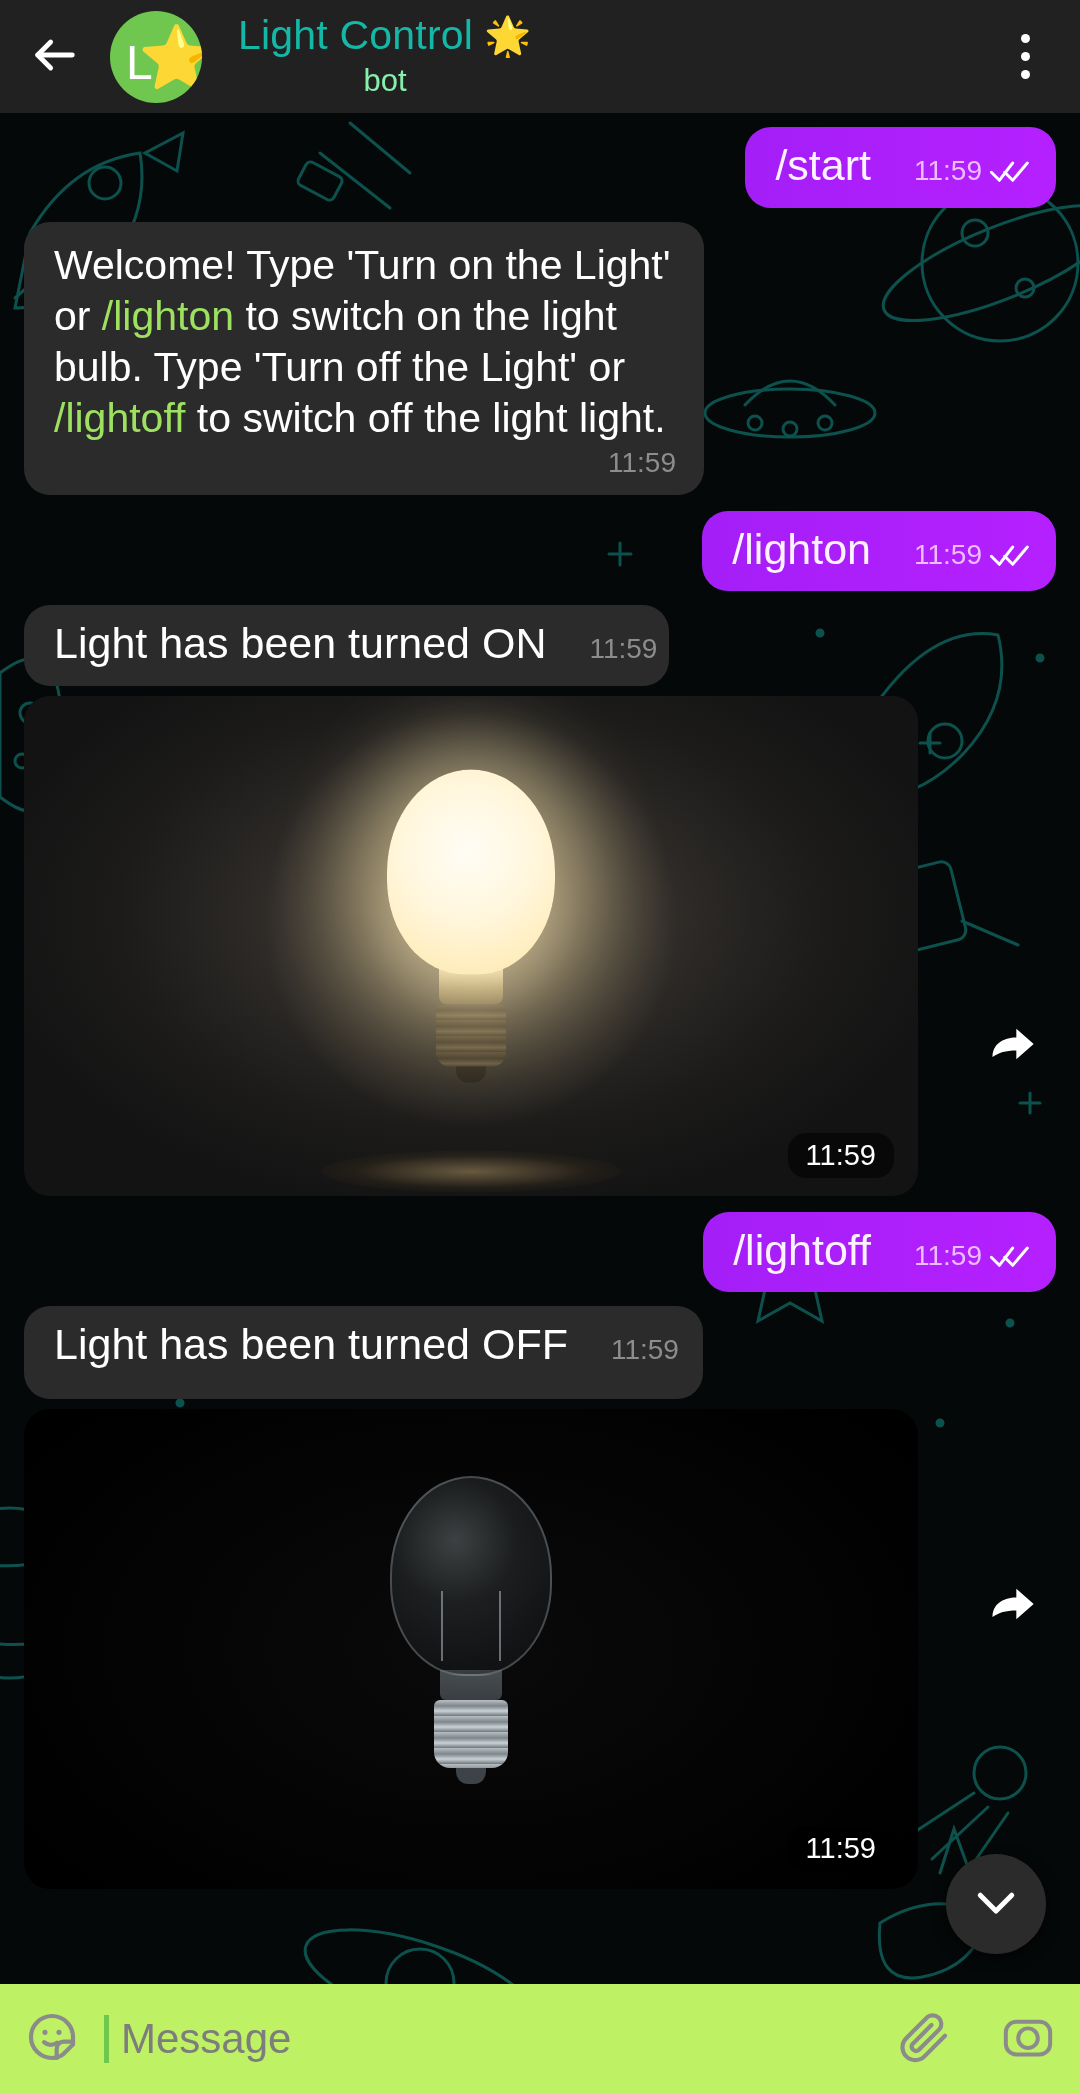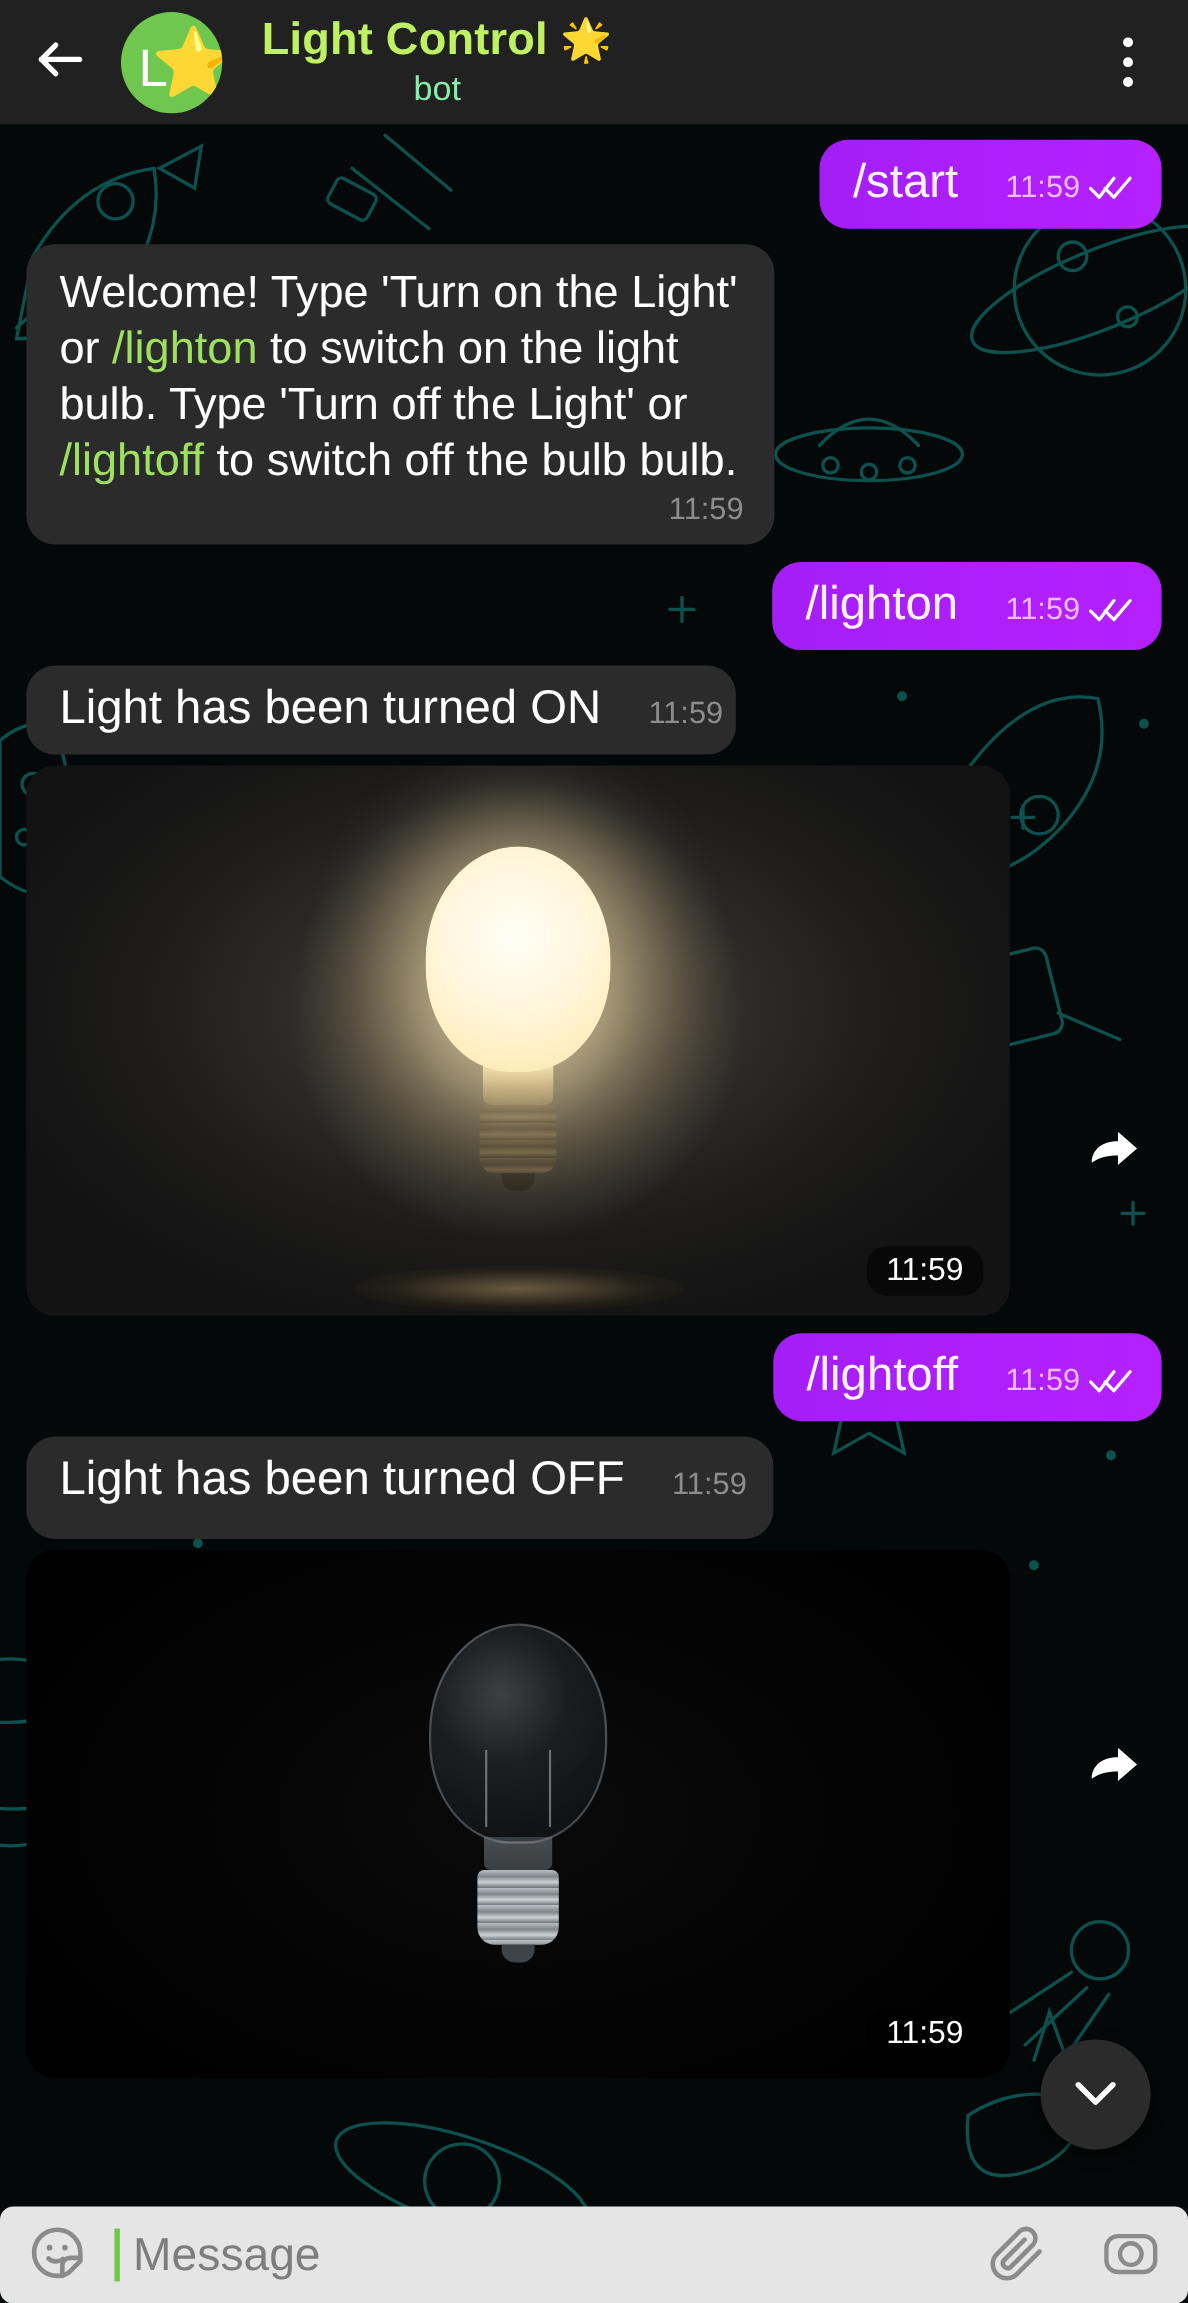--- a/index.html
+++ b/index.html
@@ -26,21 +26,21 @@
   }
   .avatar .letter {
     color: #ffffff; font-size: 48px; font-weight: 400; line-height: 1;
     position: absolute; left: 16px; bottom: 16px;
   }
   .avatar .star {
     position: absolute; left: 28px; top: 16px; font-size: 62px; line-height: 1;
   }
   .title-wrap { margin-left: 36px; display: flex; flex-direction: column; justify-content: center; }
   .chat-title {
-    color: #bef264; font-size: 41px; font-weight: bold; letter-spacing: .2px;
+    color: #14b8a6; font-size: 41px; font-weight: normal; letter-spacing: .2px;
     line-height: 1.15; white-space: nowrap;
   }
   .chat-title .emoji { font-size: 38px; }
   .chat-sub { color: #86efac; font-size: 31px; line-height: 1.3; margin-top: 2px; text-align: center; }
   .menu-btn { position: absolute; right: 0; top: 0; width: 110px; height: 113px;
     display: flex; flex-direction: column; align-items: center; justify-content: center; gap: 9px; }
   .menu-btn i { width: 9px; height: 9px; border-radius: 50%; background: #ffffff; display: block; }
 
   
   .wallpaper {
@@ -156,22 +156,22 @@
   .fab {
     position: absolute; right: 34px; bottom: 140px; width: 100px; height: 100px;
     border-radius: 50%; background: #2b2b2b; z-index: 30;
     display: flex; align-items: center; justify-content: center;
     box-shadow: 0 4px 14px rgba(0,0,0,.55);
   }
   .fab svg { width: 54px; height: 54px; }
 
   
   .composer {
-    position: absolute; bottom: 0; left: 0; width: 1080px; height: 88px;
-    background: #e5e5e5; z-index: 50; display: flex; align-items: center; border-radius: 12px;
+    position: absolute; bottom: 0; left: 0; width: 1080px; height: 110px;
+    background: #bef264; z-index: 50; display: flex; align-items: center;
   }
   .comp-icon { width: 104px; height: 110px; display: flex; align-items: center; justify-content: center; }
   .comp-icon svg { width: 56px; height: 56px; }
   .comp-input { flex: 1; display: flex; align-items: center; height: 110px; position: relative; }
   .caret { width: 5px; height: 48px; background: #6fc74f; margin-right: 12px; }
   .comp-placeholder { color: #7d7d7d; font-size: 42px; line-height: 1; }
   .right-icons { display: flex; align-items: center; }
 </style>
 </head>
 <body>
@@ -298,21 +298,21 @@
               </svg>
             </span>
           </span>
         </div>
       </div>
     </div>
 
     <div class="row in" style="margin-bottom:16px;">
       <div class="bubble in block" style="max-width:680px;">
         <div class="body">
-          <span>Welcome! Type 'Turn on the Light' or </span><span class="cmd">/lighton</span><span> to switch on the light bulb. Type 'Turn off the Light' or </span><span class="cmd">/lightoff</span><span> to switch off the bulb bulb.</span>
+          <span>Welcome! Type 'Turn on the Light' or </span><span class="cmd">/lighton</span><span> to switch on the light bulb. Type 'Turn off the Light' or </span><span class="cmd">/lightoff</span><span> to switch off the light light.</span>
         </div>
         <div class="block-meta">
           <span class="time">11:59</span>
         </div>
       </div>
     </div>
 
     <div class="row out">
       <div class="bubble out">
         <div class="bubble-inline">

